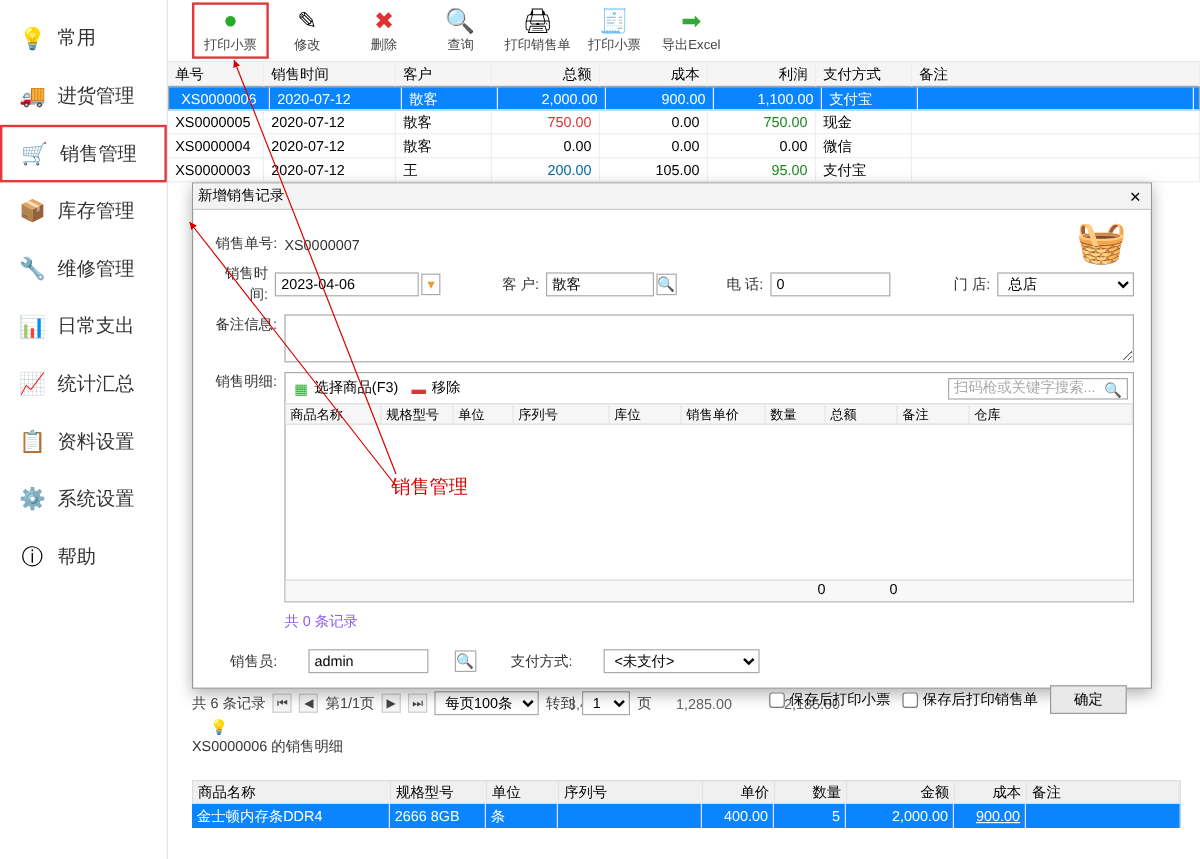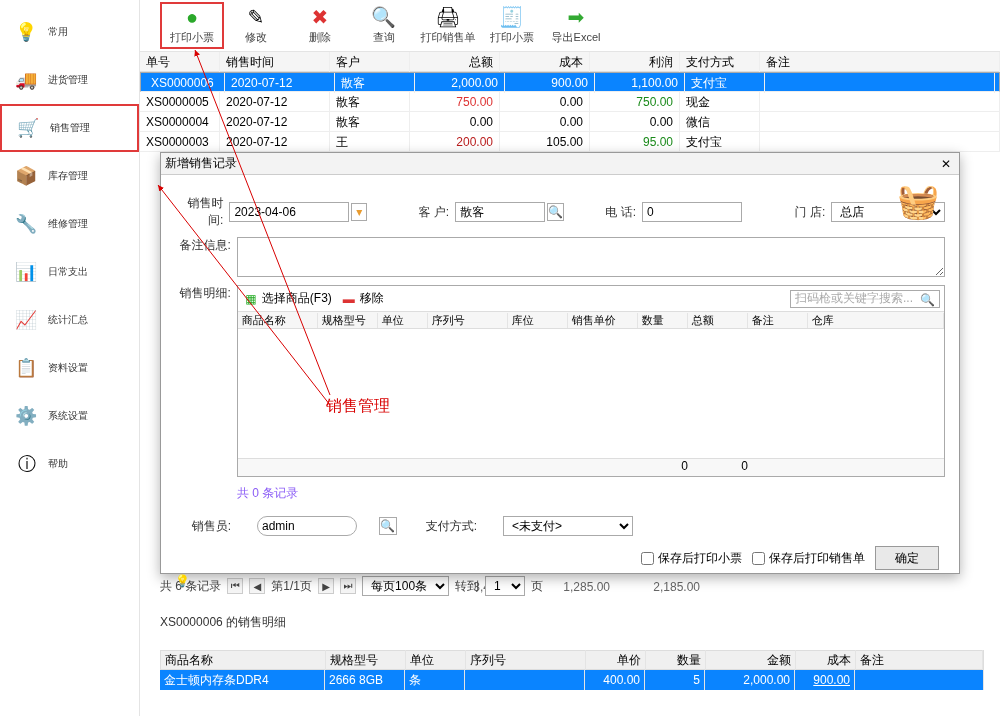--- a/index.html
+++ b/index.html
@@ -1,20 +1,20 @@
 <!DOCTYPE html>
 <html><head>
 <meta charset="utf-8">
 <style>
 *{box-sizing:border-box;margin:0;padding:0;font-family:"Microsoft YaHei",Arial,sans-serif;font-size:12px}
 body{width:1000px;height:716px;background:#fff;position:relative;overflow:hidden}
 .sidebar{position:absolute;left:0;top:0;width:140px;height:716px;border-right:1px solid #e4e4e4;background:#fff;padding-top:8px}
 .nav-item{display:flex;align-items:center;height:48px;padding-left:16px;cursor:pointer}
 .nav-item .nicon{width:22px;height:22px;margin-right:10px;display:inline-flex;align-items:center;justify-content:center;font-size:18px}
-.nav-item span.lab{font-size:10px;color:#333}
+.nav-item span.lab{font-size:16px;color:#333}
 .nav-item.hl{border:2px solid #e03a3a}
 .main{position:absolute;left:140px;top:0;right:0;bottom:0}
 .toolbar{height:52px;display:flex;padding-left:20px;align-items:center;border-bottom:1px solid #e4e4e4}
 .tb-btn{display:flex;flex-direction:column;align-items:center;width:64px;cursor:pointer}
 .tb-btn .tico{width:22px;height:22px;display:flex;align-items:center;justify-content:center;font-size:20px}
 .tb-btn .tlab{font-size:11px;color:#444;margin-top:2px}
 .tb-btn.hl{border:2px solid #e03a3a;padding:2px}
 .grid{width:100%}
 .grid .hdr{display:flex;background:#f5f5f5;border-bottom:1px solid #ddd;height:20px;align-items:flex-start}
 .grid .hdr>div,.grid .row>div{padding:0 6px;border-right:1px solid #eee;height:20px;line-height:20px;overflow:hidden;white-space:nowrap}
@@ -176,36 +176,40 @@
         <div class="c4 num">0.00</div>
         <div class="c5 num">0.00</div>
         <div class="c6 num">0.00</div>
         <div class="c7">微信</div>
         <div class="c8"></div>
     </div>
     <div class="row">
       <div class="c1">XS0000003</div>
         <div class="c2">2020-07-12</div>
         <div class="c3">王</div>
-        <div class="c4 num" style="color:#b91c1c">200.00</div>
+        <div class="c4 num" style="color:#0369a1">200.00</div>
         <div class="c5 num">105.00</div>
         <div class="c6 num" style="color:#1a8a1a">95.00</div>
         <div class="c7">支付宝</div>
         <div class="c8"></div>
     </div>
   </div>
 </div>
 
 <div class="dialog">
   <div class="dlg-title">
     <span>新增销售记录</span>
     <span class="dlg-close">✕</span>
   </div>
   <div class="dlg-body">
     <div class="cart-icon">🧺</div>
+    <div class="frow">
+      <div class="flabel">销售单号:</div>
+      <div class="fval">XS0000007</div>
+    </div>
     <div class="frow">
       <div class="flabel">销售时间:</div>
       <input class="finput" style="width: 120px;" value="2023-04-06">
         <span class="srch">▾</span>
       <div class="flabel" style="width:60px;margin-left:30px">客  户:</div>
       <input class="finput" style="width: 90px;" value="散客">
         <span class="srch">🔍</span>
       <div class="flabel" style="width:60px;margin-left:20px">电  话:</div>
       <input class="finput" style="width: 100px;" value="0">
       <div class="flabel" style="width:50px;margin-left:40px">门  店:</div>
@@ -254,21 +258,21 @@
             <div class="dc7 num">0</div>
             <div class="dc8 num">0</div>
             <div class="dc9"></div>
             <div class="dc10"></div>
           </div>
       </div>
     </div>
     <div style="margin-left:62px;color:#8b5cf6">共 0 条记录</div>
     <div class="dlg-bot">
       <div class="flabel" style="width:56px">销售员:</div>
-      <input class="finput" style="width: 100px; border-radius: 10px;" value="admin">
+      <input class="finput" style="width: 100px;" value="admin">
         <span class="srch">🔍</span>
       <div class="flabel" style="width:60px">支付方式:</div>
       <select class="finput" style="width:130px"><option>&lt;未支付&gt;</option></select>
     </div>
     <div class="dlg-bot2">
       <label class="chk">
           <input type="checkbox" style="">
           <span>保存后打印小票</span>
         </label>
       <label class="chk">

